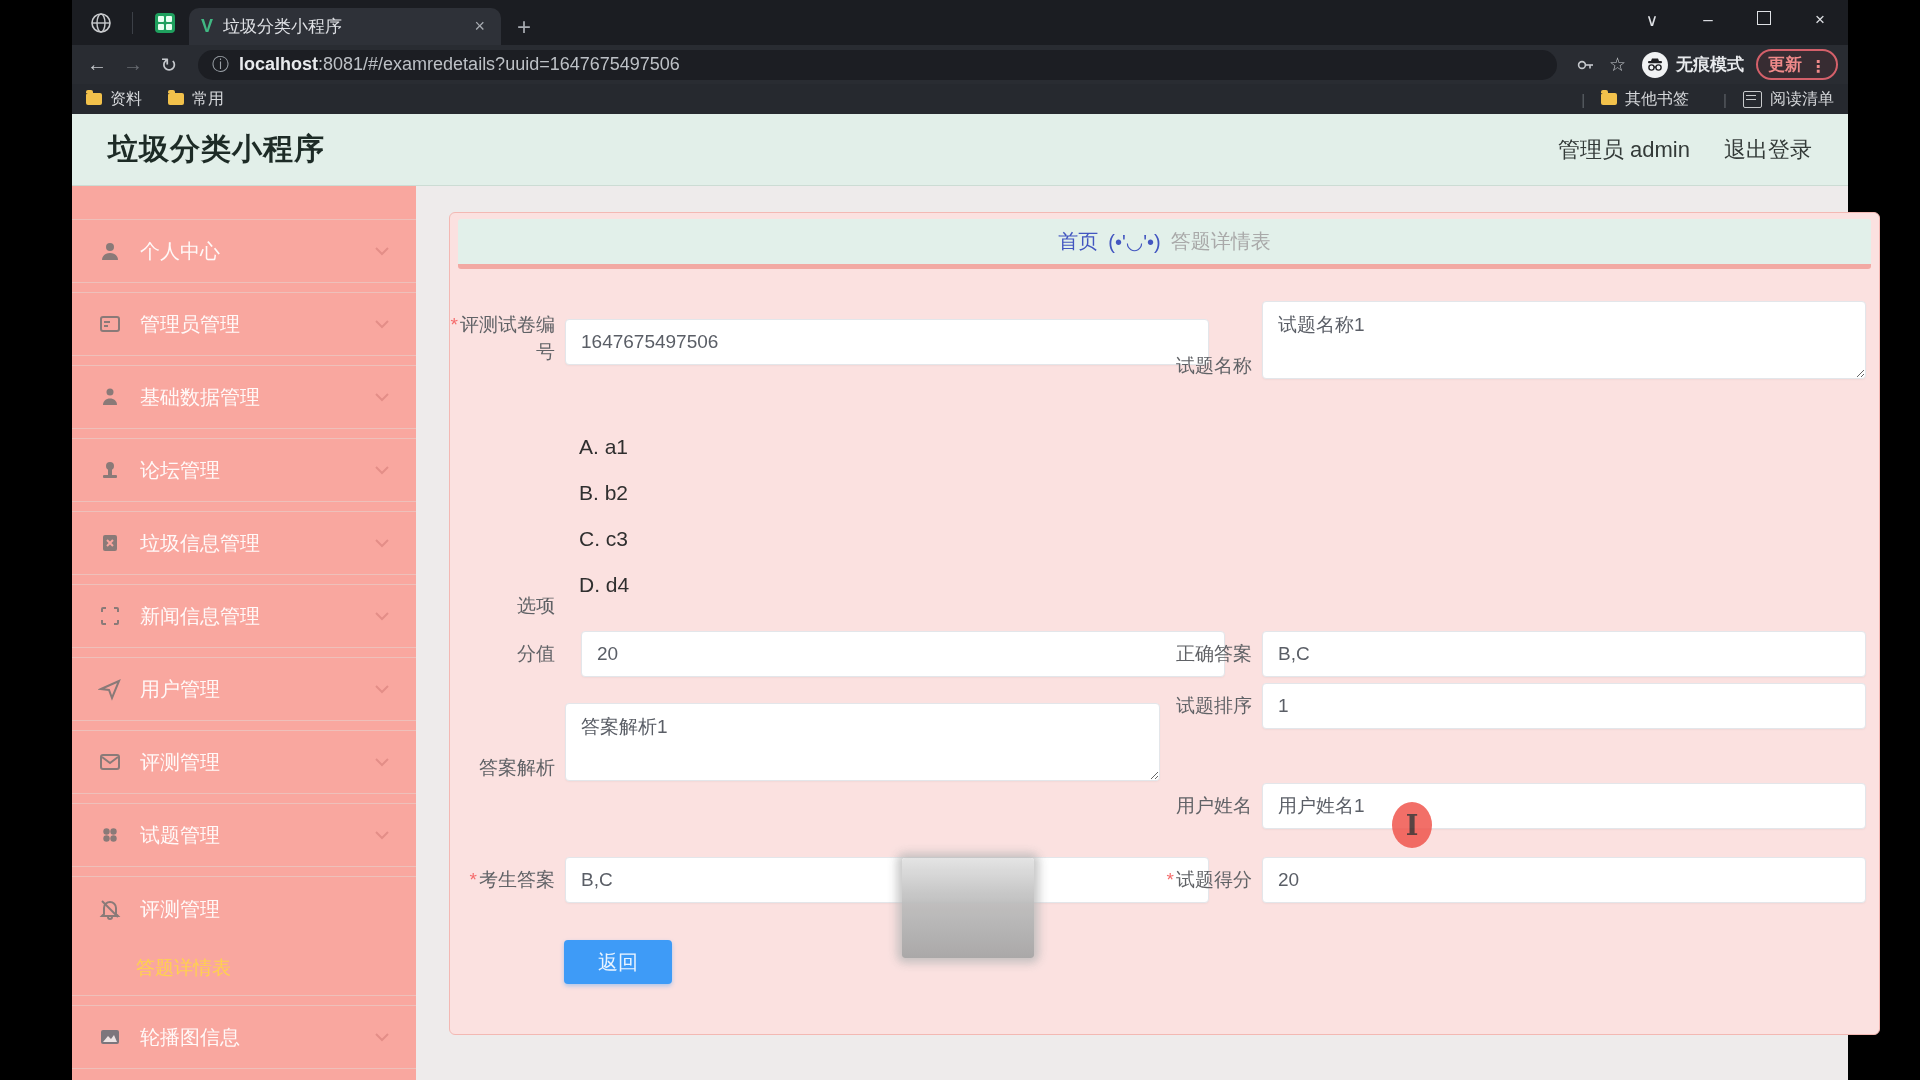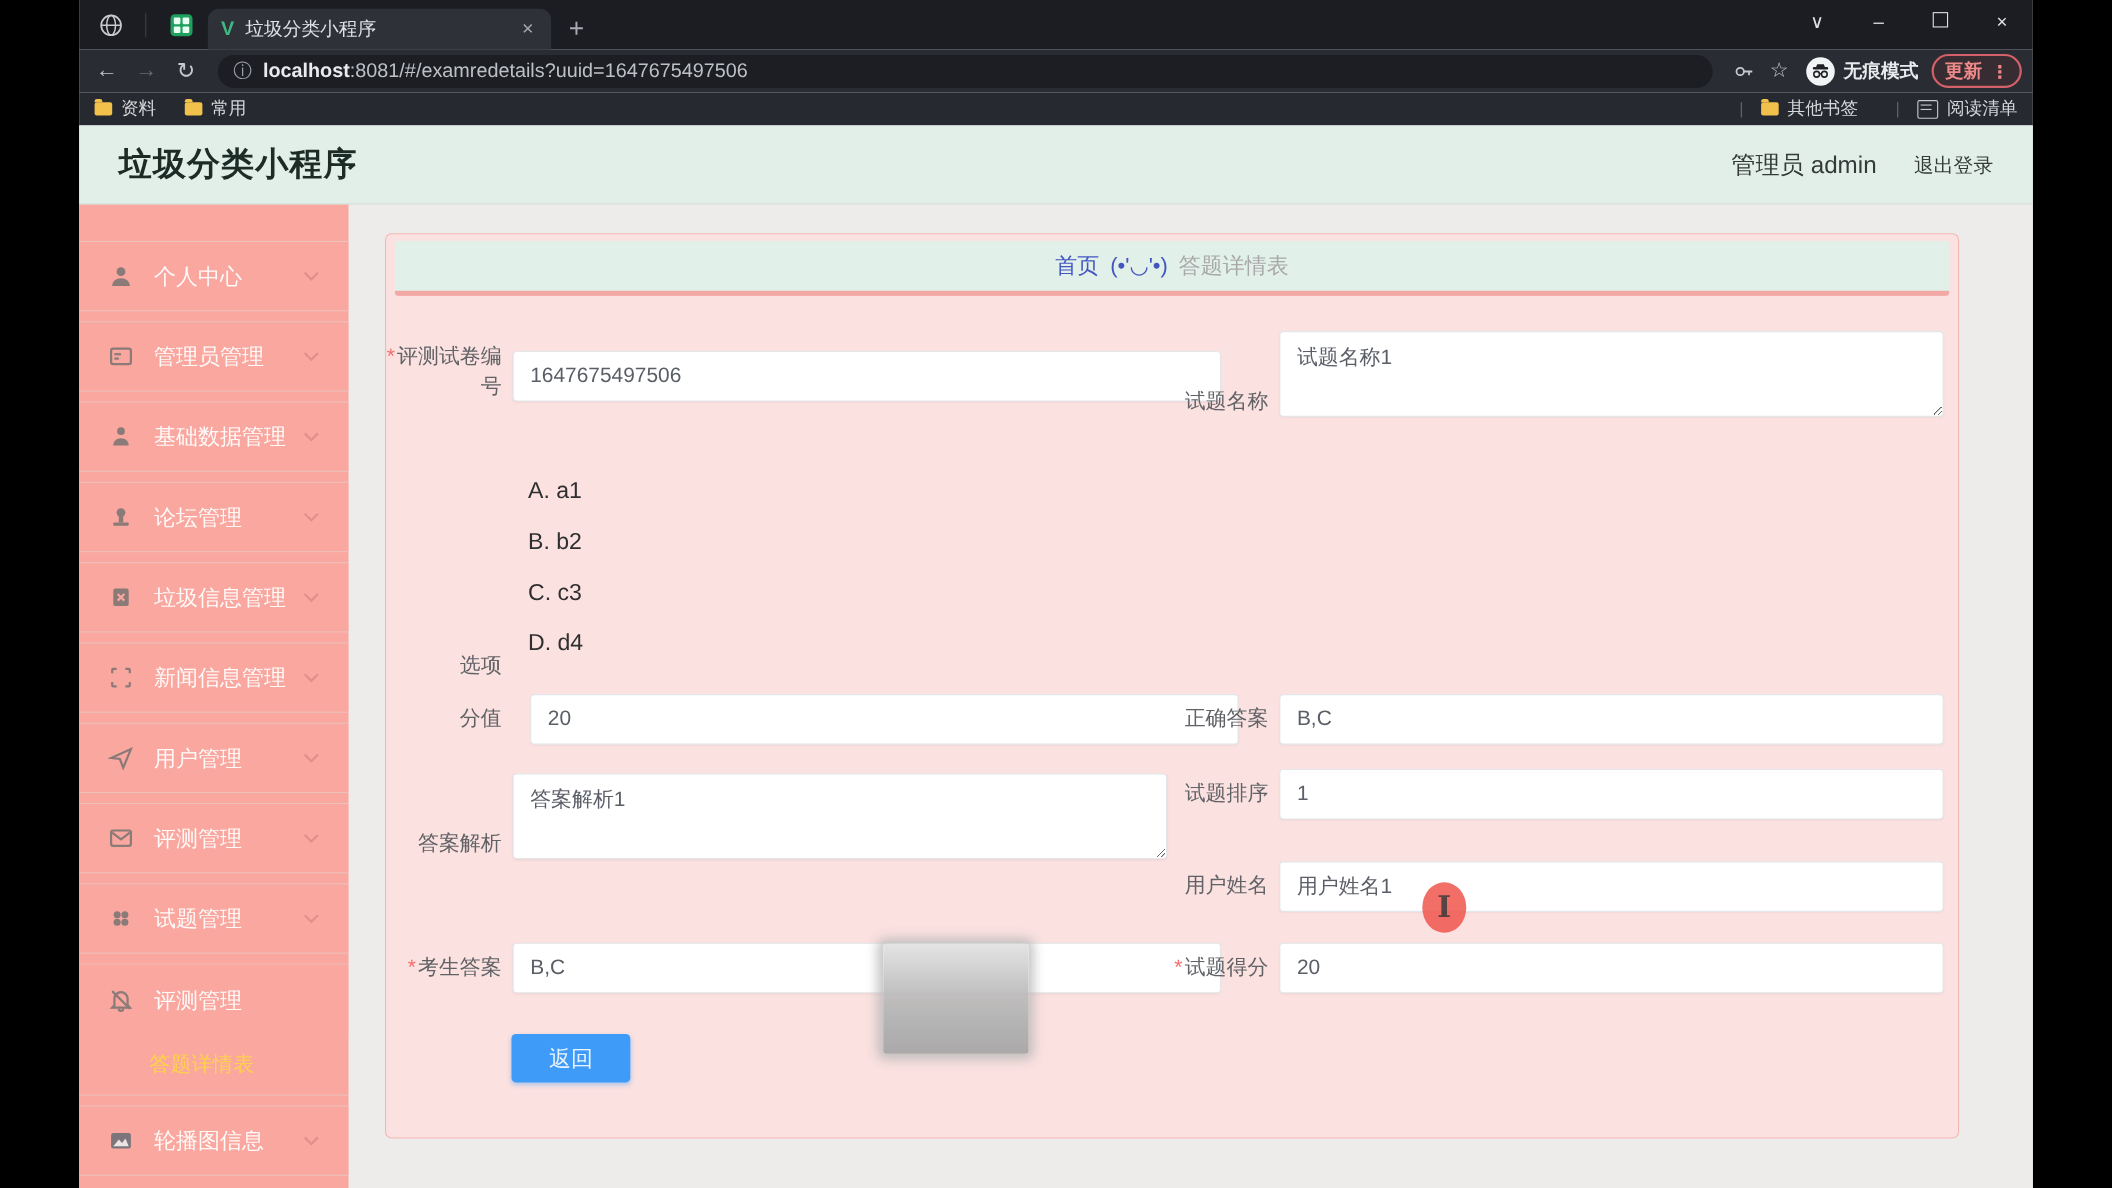--- a/index.html
+++ b/index.html
@@ -44,25 +44,25 @@
   .bspacer{flex:1;}
   .bsep{color:#5c6066;font-size:15px;margin:0 8px;}
   .readic{width:17px;height:15px;border:1.5px solid #c8cacc;border-radius:2px;position:relative;}
   .readic::before{content:"";position:absolute;left:2px;top:3px;width:10px;height:1.5px;background:#c8cacc;box-shadow:0 4px 0 #c8cacc;}
 
   
   .appheader{height:72px;background:#e2efe9;display:flex;align-items:center;padding:0 36px;box-sizing:border-box;border-bottom:1px solid #ccdcd4;}
   .apptitle{font-size:30px;font-weight:bold;color:#1d2b26;letter-spacing:1px;}
   .hright{margin-left:auto;display:flex;align-items:center;gap:34px;}
   .huser{font-size:22px;color:#333a38;}
-  .hlogout{font-size:18px;color:#333a38;}
+  .hlogout{font-size:22px;color:#333a38;}
 
   
   .bodyrow{height:894px;display:flex;}
-  .sidebar{width:245px;background:#f9a79f;padding-top:33px;box-sizing:border-box;overflow:hidden;}
+  .sidebar{width:344px;background:#f9a79f;padding-top:33px;box-sizing:border-box;overflow:hidden;}
   .sitem{height:64px;margin-bottom:9px;background:#f9a79f;border-top:1px solid #eec0ba;border-bottom:1px solid #eec0ba;
     display:flex;align-items:center;padding:0 26px;box-sizing:border-box;}
   .sgroup{margin-bottom:9px;border-top:1px solid #eec0ba;border-bottom:1px solid #eec0ba;}
   .sgroup .sitem{margin-bottom:0;border:none;}
   .sicon{width:24px;height:24px;flex:none;opacity:.8;}
   .slabel{color:rgba(255,255,255,.93);font-size:20px;margin-left:18px;white-space:nowrap;}
   .schev{margin-left:auto;opacity:.85;}
   .subitem{height:54px;display:flex;align-items:center;padding-left:64px;}
   .sublabel{color:#ffd14e;font-size:19px;filter:blur(.6px);}
 
@@ -361,21 +361,21 @@
         </div>
         <div class="frow" style="left:718px;top:418px;">
           <span class="lbl rlbl vcenter">正确答案</span>
           <input class="inp w604" value="B,C" style="">
         </div>
 
         <div class="frow" style="left:0;top:490px;">
           <span class="lbl pt">答案解析</span>
           <textarea class="tarea" style="width: 595px;">答案解析1</textarea>
         </div>
-        <div class="frow" style="left:718px;top:486px;">
+        <div class="frow" style="left:718px;top:470px;">
           <span class="lbl rlbl vcenter">试题排序</span>
           <input class="inp w604" value="1" style="">
         </div>
 
         <div class="frow" style="left:718px;top:570px;">
           <span class="lbl rlbl vcenter">用户姓名</span>
           <input class="inp w604" value="用户姓名1" style="">
         </div>
 
         <div class="frow" style="left:0;top:644px;">

